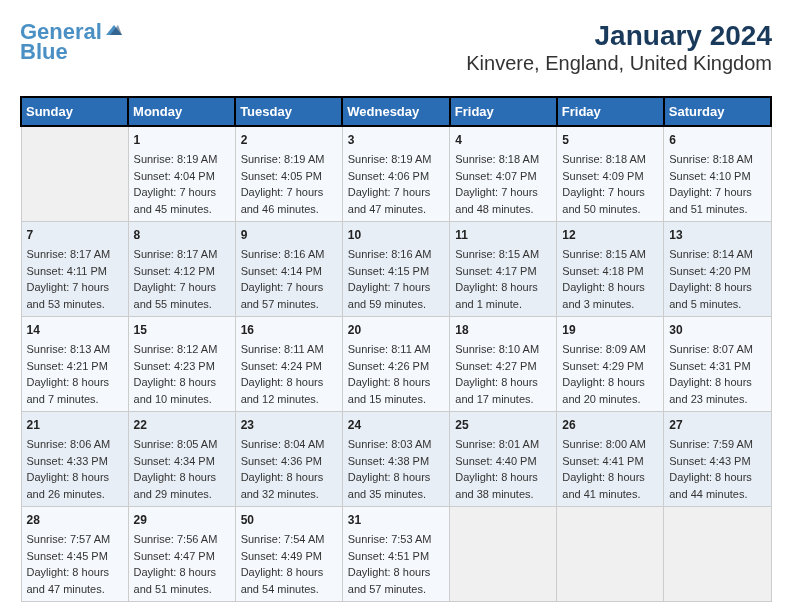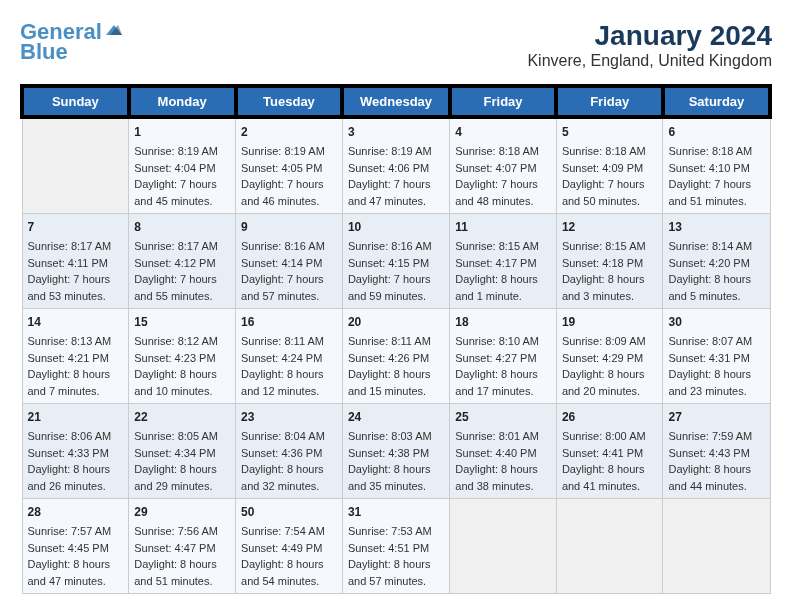--- a/index.html
+++ b/index.html
@@ -7,21 +7,21 @@
       font-family: Arial, sans-serif;
       background: #fff;
       width: 792px;
       min-height: 612px;
       padding: 20px;
     }
     .header {
       display: flex;
       align-items: flex-start;
       justify-content: space-between;
-      margin-bottom: 14px;
+      margin-bottom: 21px;
     }
     .logo {
       display: flex;
       flex-direction: column;
       align-items: flex-start;
     }
     .logo-text {
       font-size: 22px;
       font-weight: bold;
       color: #1a3a5c;
@@ -36,36 +36,36 @@
     }
     .title-block {
       text-align: right;
     }
     .cal-title {
       font-size: 28px;
       font-weight: bold;
       color: #1a3a5c;
     }
     .cal-subtitle {
-      font-size: 16px;
+      font-size: 20px;
       color: #333;
     }
     table {
       width: 100%;
       border-collapse: collapse;
       font-size: 11px;
     }
     thead tr th {
       background-color: #2a6db5;
       color: #fff;
       padding: 6px 4px;
-      text-align: center;
+      text-align: left;
       font-size: 13px;
       font-weight: bold;
-      border: 4px solid #000000;
+      border: 2px solid #000000;
     }
     tbody tr td {
       border: 1px solid #ccc;
       vertical-align: top;
       padding: 4px 5px;
       height: 90px;
       width: 108px;
       color: #222;
       line-height: 1.5;
     }

